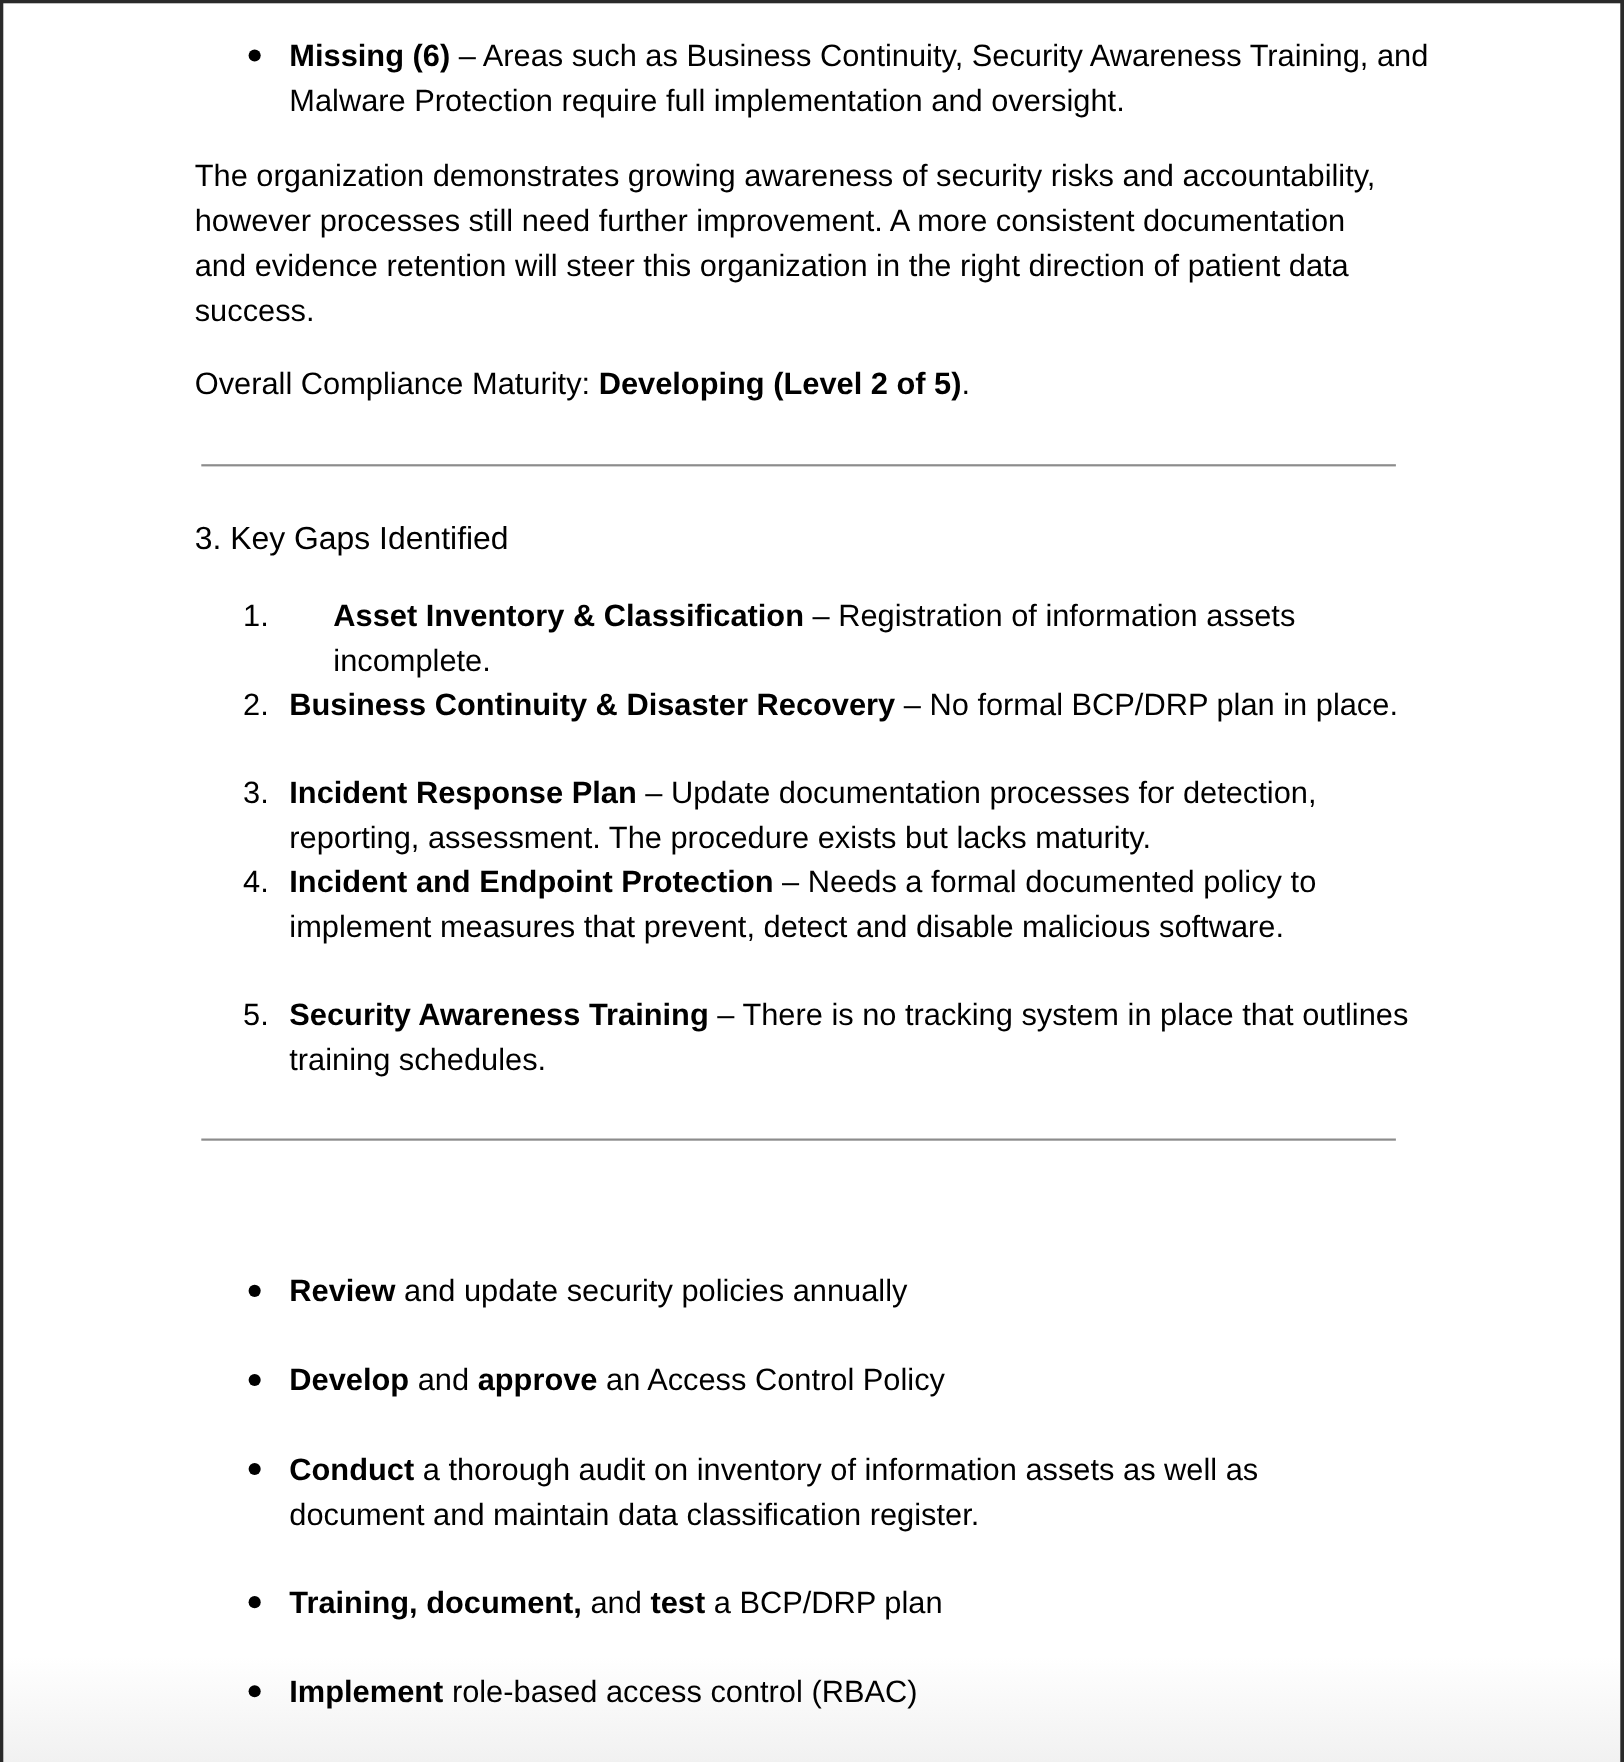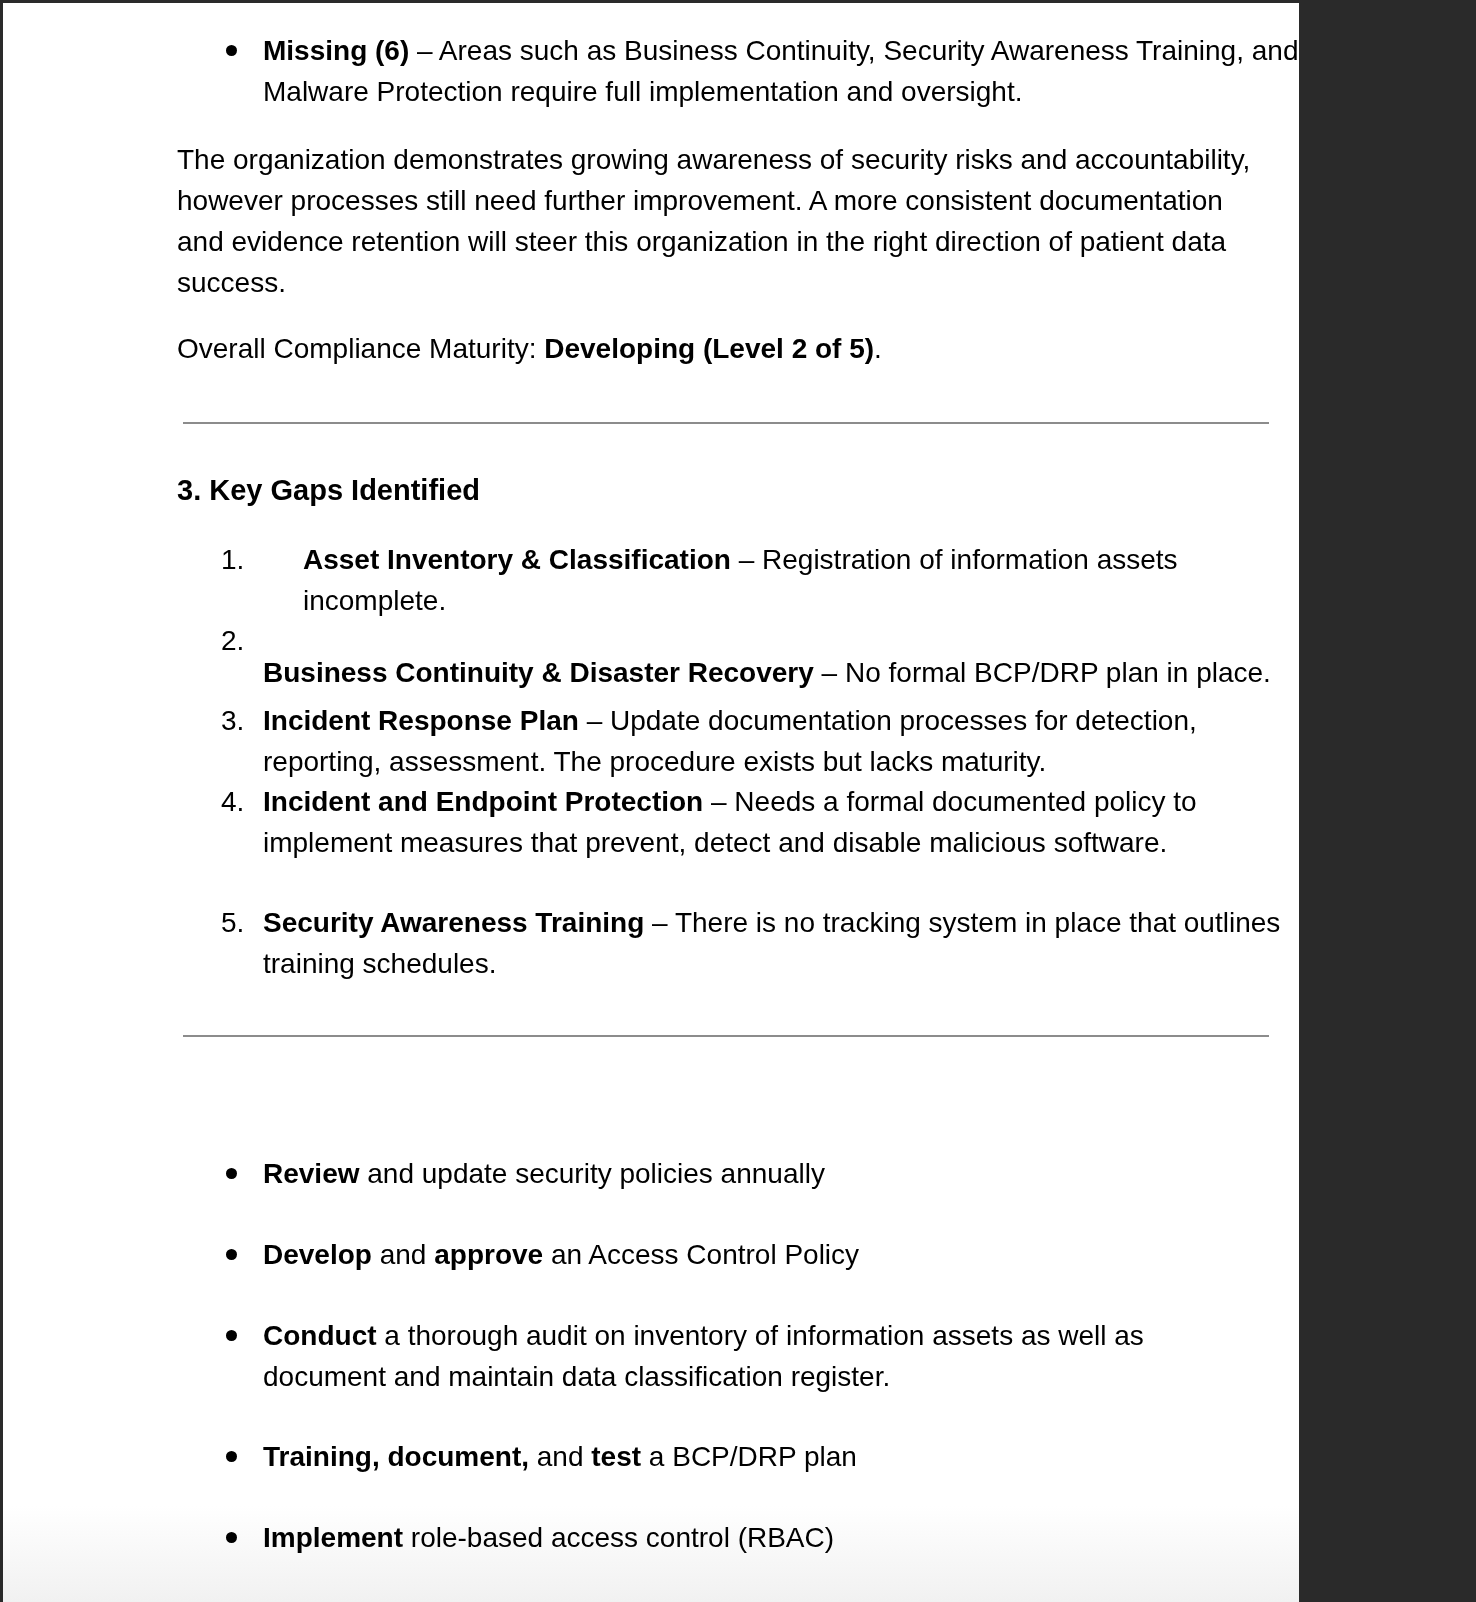--- a/index.html
+++ b/index.html
@@ -7,21 +7,21 @@
       width: 1476px;
       height: 1602px;
       background: #2a2a2a;
       overflow: hidden;
       position: relative;
     }
     .page {
       position: absolute;
       left: 3px;
       top: 3px;
-      width: 1296px;
+      width: 1470px;
       height: 1599px;
       background: linear-gradient(to bottom, #ffffff 0%, #ffffff 94%, #f1f1f1 100%);
       font-family: "Liberation Sans", sans-serif;
       color: #000;
       font-size: 28px;
       line-height: 41px;
     }
     .bullet-row { position: absolute; left: 0; width: 1470px; }
     .bullet {
       position: absolute;
@@ -60,21 +60,21 @@
     .hr {
       position: absolute;
       left: 180px;
       width: 1086px;
       height: 2px;
       background: #8c8c8c;
     }
     .heading {
       position: absolute;
       left: 174px;
-      font-weight: bold;
+      font-weight: normal;
       font-size: 29px;
     }
   </style>
 </head>
 <body>
 
 <div class="page">
 
   <div class="bullet-row" style="top: 27px;">
     <span class="bullet"></span>
@@ -89,21 +89,21 @@
 
   <div class="heading" style="top: 467px;">3. Key Gaps Identified</div>
 
   <div class="bullet-row" style="top: 536px;">
     <span class="num">1.</span>
     <div class="item-text" style="top:0; width: 990px; margin-left: 40px;"><b>Asset Inventory &amp; Classification</b><span> – Registration of information assets incomplete.</span></div>
   </div>
 
   <div class="bullet-row" style="top: 617px;">
     <span class="num">2.</span>
-    <div class="item-text" style="top:0; width: 1030px; margin-top: 32px;"><b>Business Continuity &amp; Disaster Recovery</b><span> – No formal BCP/DRP plan in place.</span></div>
+    <div class="item-text" style="top:0; width: 1030px;"><b>Business Continuity &amp; Disaster Recovery</b><span> – No formal BCP/DRP plan in place.</span></div>
   </div>
 
   <div class="bullet-row" style="top: 697px;">
     <span class="num">3.</span>
     <div class="item-text" style="top:0; width: 1030px;"><b>Incident Response Plan</b><span> – Update documentation processes for detection, reporting, assessment. The procedure exists but lacks maturity.</span></div>
   </div>
 
   <div class="bullet-row" style="top: 778px;">
     <span class="num">4.</span>
     <div class="item-text" style="top:0; width: 1020px;"><b>Incident and Endpoint Protection</b><span> – Needs a formal documented policy to implement measures that prevent, detect and disable malicious software.</span></div>

